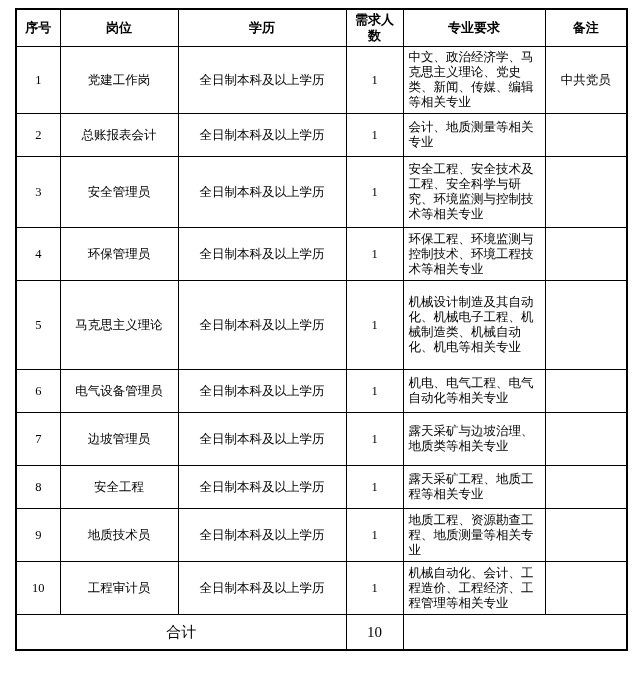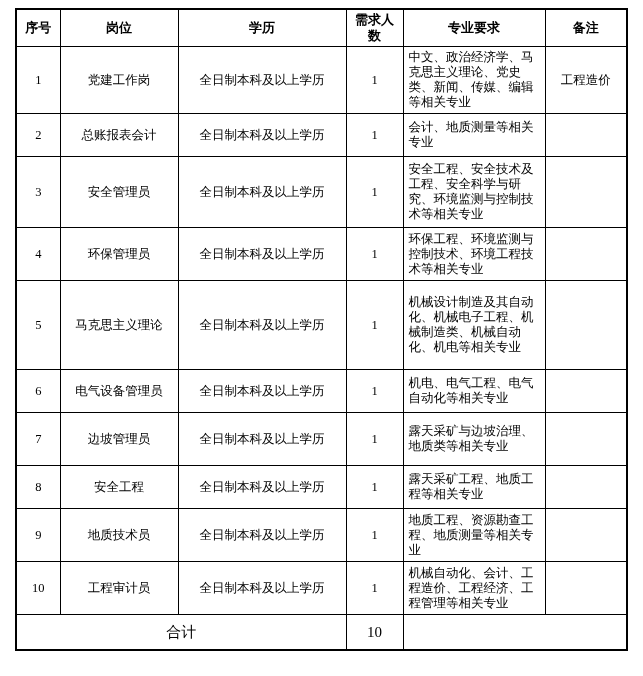--- a/index.html
+++ b/index.html
@@ -89,21 +89,21 @@
         <th>备注</th>
       </tr>
     </thead>
     <tbody>
       <tr class="h64">
         <td>1</td>
         <td>党建工作岗</td>
         <td>全日制本科及以上学历</td>
         <td>1</td>
         <td class="c-major">中文、政治经济学、马克思主义理论、党史类、新闻、传媒、编辑等相关专业</td>
-        <td>工程造价</td>
+        <td>中共党员</td>
       </tr>
       <tr class="h40">
         <td>2</td>
         <td>总账报表会计</td>
         <td>全日制本科及以上学历</td>
         <td>1</td>
         <td class="c-major">会计、地质测量等相关专业</td>
         <td></td>
       </tr>
       <tr class="h68">

